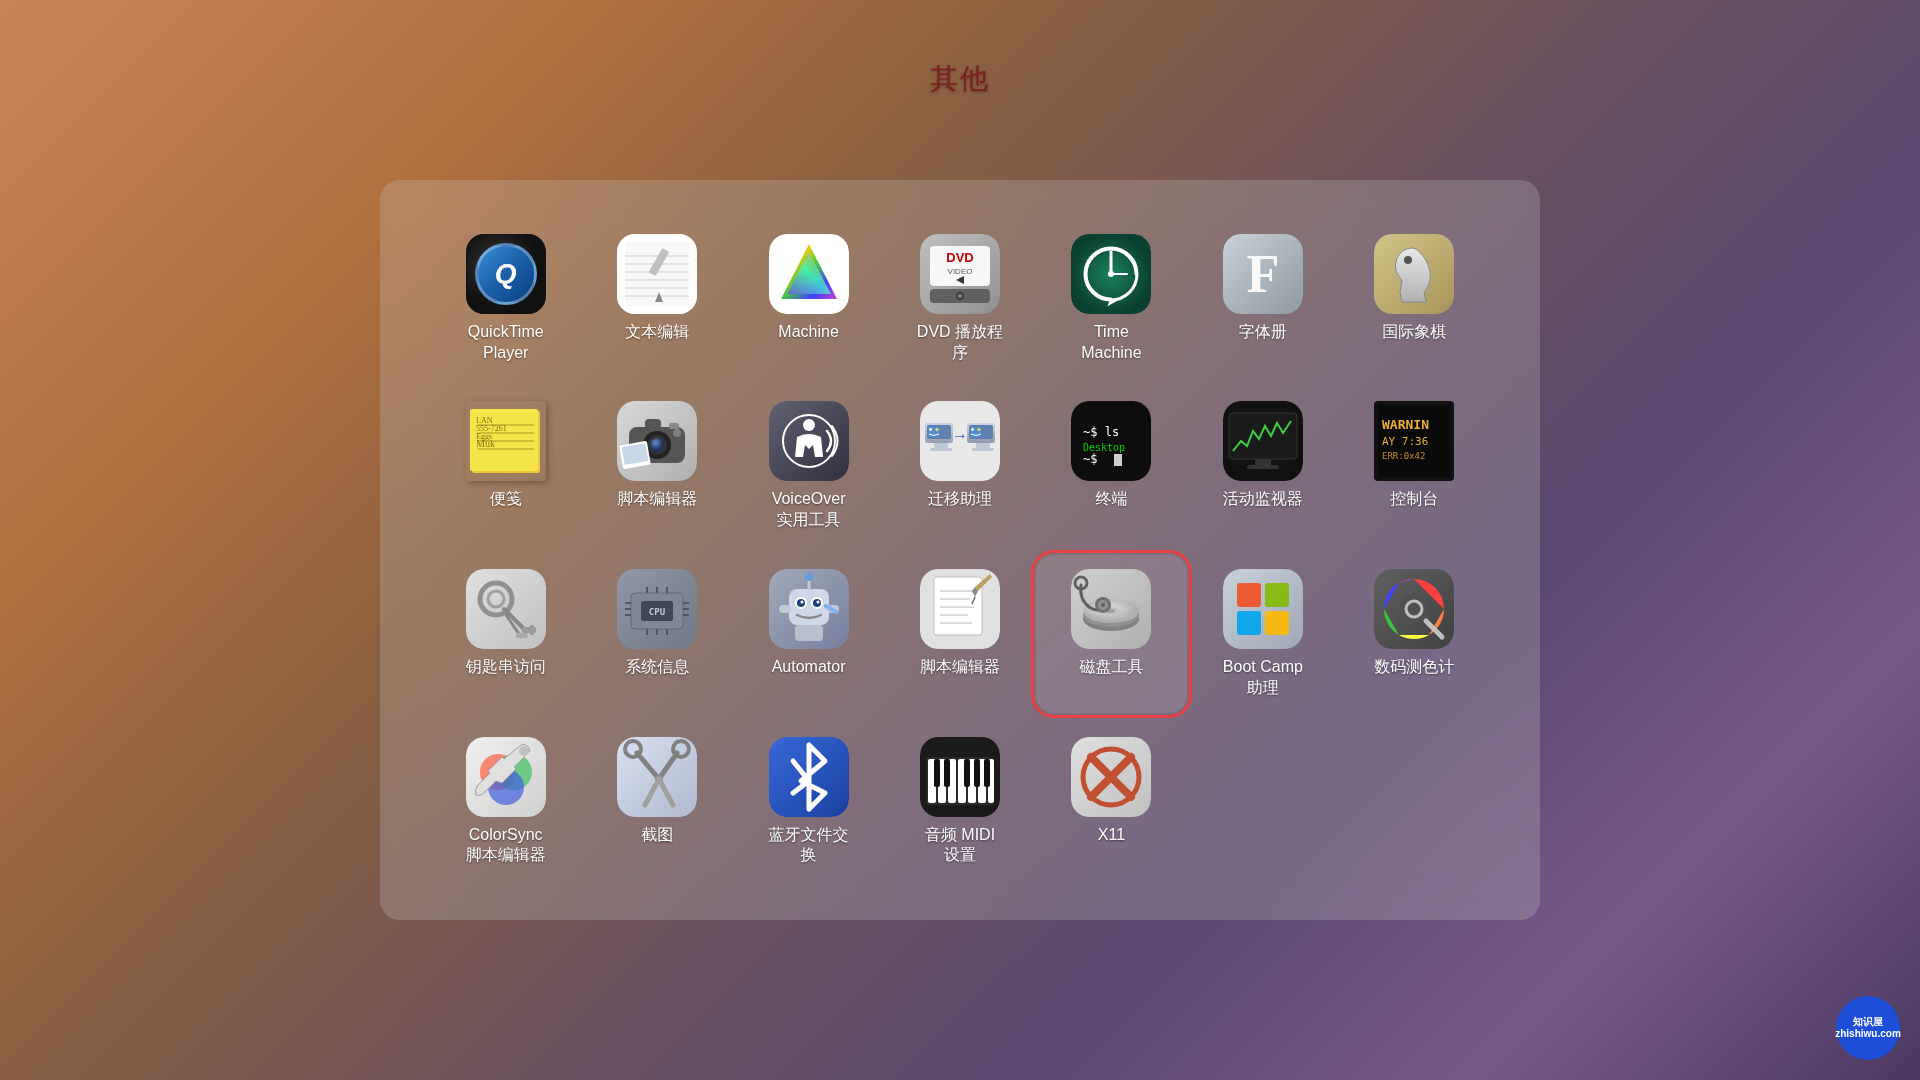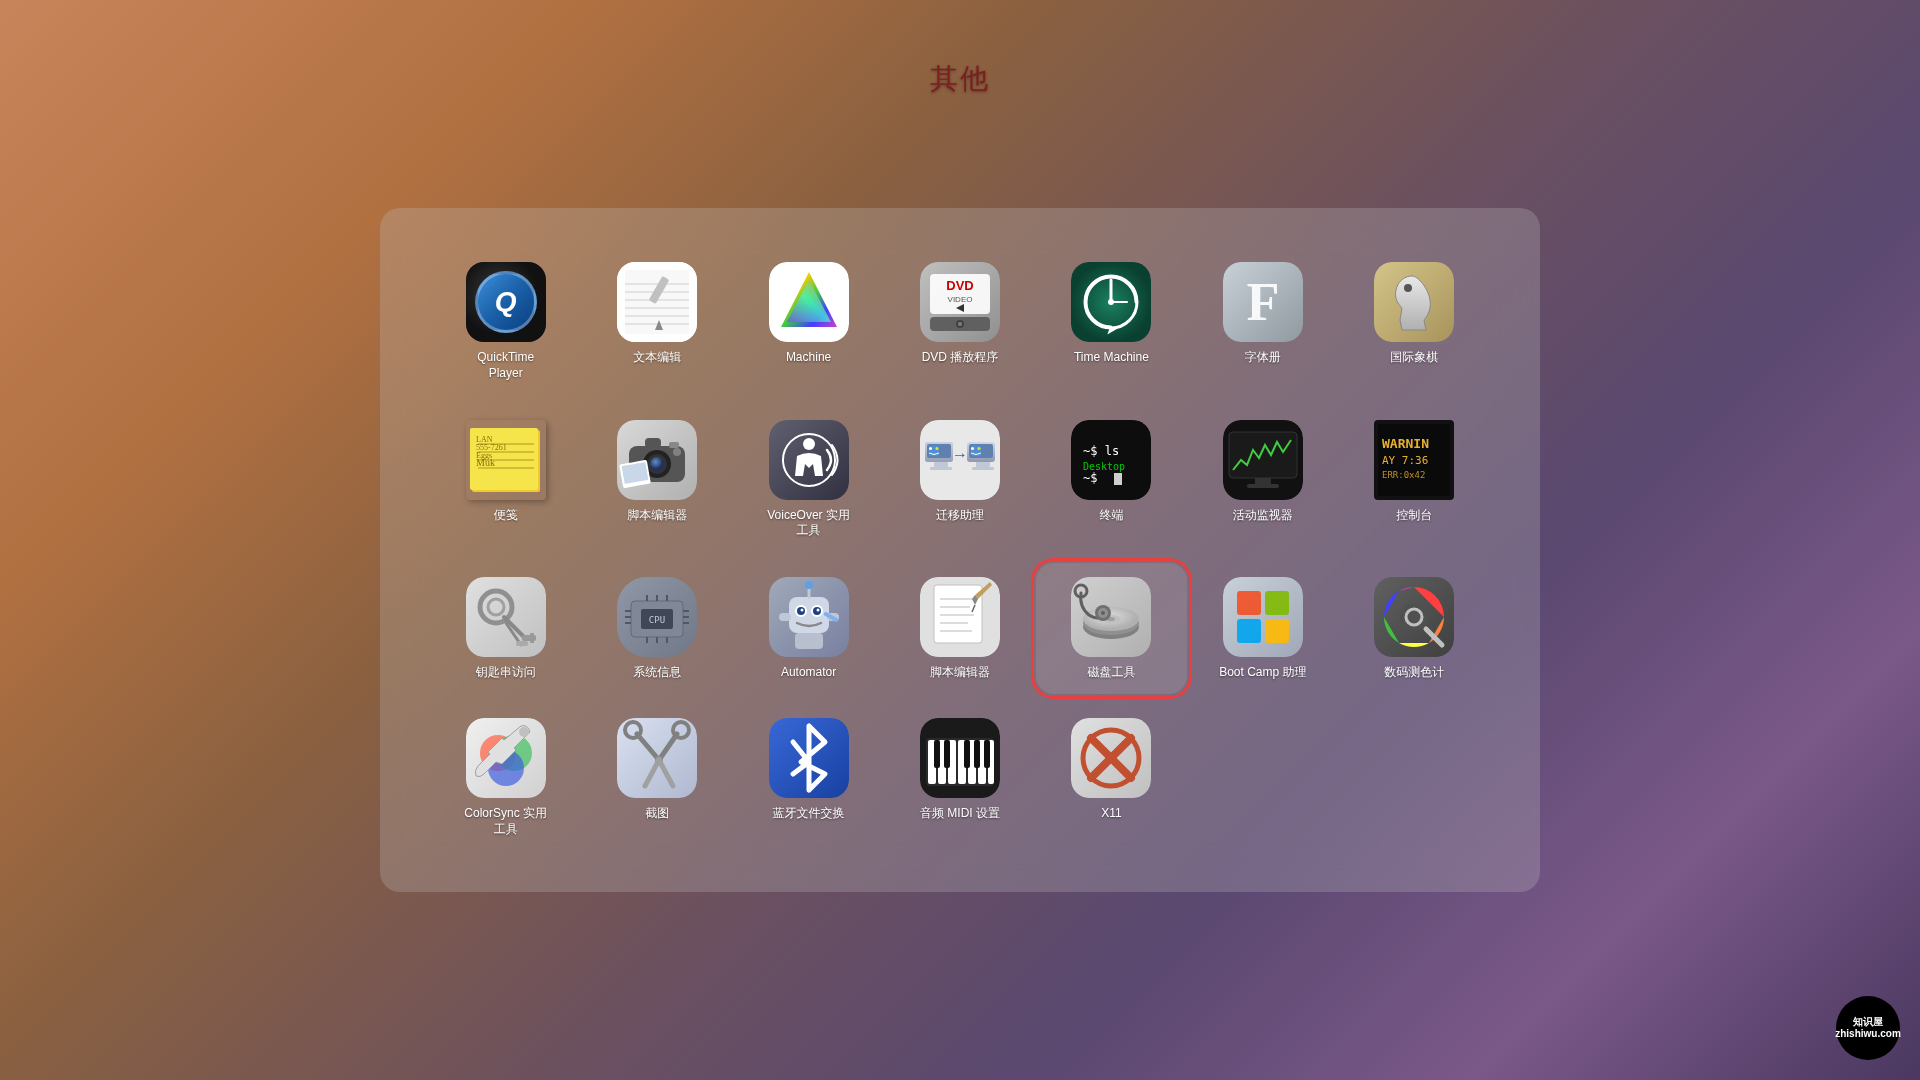--- a/index.html
+++ b/index.html
@@ -68,21 +68,21 @@
       margin-bottom: 8px;
       display: flex;
       align-items: center;
       justify-content: center;
       position: relative;
       overflow: hidden;
     }
 
     .app-label {
       color: white;
-      font-size: 12px;
+      font-size: 16px;
       text-align: center;
       text-shadow: 0 1px 2px rgba(0,0,0,0.5);
       line-height: 1.3;
       max-width: 90px;
       word-break: break-word;
     }
 
     
     .icon-quicktime {
       background: linear-gradient(135deg, #2a2a2a, #1a1a1a);
@@ -103,21 +103,21 @@
       color: white;
       font-size: 28px;
       font-weight: bold;
       font-style: italic;
     }
 
     .watermark {
       position: fixed;
       bottom: 20px;
       right: 20px;
-      background: #000000;
+      background: #1d4ed8;
       color: white;
       border-radius: 50%;
       width: 64px;
       height: 64px;
       display: flex;
       flex-direction: column;
       align-items: center;
       justify-content: center;
       font-size: 10px;
       line-height: 1.2;
@@ -485,21 +485,21 @@
           <rect x="56" y="58" width="14" height="6" rx="2" fill="#999"></rect>
           <rect x="64" y="56" width="4" height="10" rx="1" fill="#999"></rect>
           <line x1="40" y1="46" x2="55" y2="68" stroke="#888" stroke-width="3" stroke-linecap="round"></line>
           <rect x="50" y="64" width="12" height="5" rx="2" fill="#aaa"></rect>
         </svg>
       </div>
       <span class="app-label">钥匙串访问</span>
     </div>
 
     <div class="app-item">
-      <div class="app-icon" style="border-radius:30px;overflow:hidden;">
+      <div class="app-icon" style="border-radius:8px;overflow:hidden;font-weight:bold;">
         <svg width="80" height="80" viewBox="0 0 80 80">
           <rect width="80" height="80" rx="18" fill="url(#siBg)"></rect>
           <defs>
             <linearGradient id="siBg" x1="0" y1="0" x2="1" y2="1">
               <stop offset="0%" stop-color="#9098a8"></stop>
               <stop offset="100%" stop-color="#707888"></stop>
             </linearGradient>
           </defs>
 
           <rect x="14" y="24" width="52" height="36" rx="4" fill="#808898" stroke="#60687a" stroke-width="1"></rect>
@@ -674,21 +674,21 @@
 
           <circle cx="32" cy="35" r="18" fill="#ff6040" opacity="0.7"></circle>
           <circle cx="48" cy="35" r="18" fill="#40c060" opacity="0.7"></circle>
           <circle cx="40" cy="50" r="18" fill="#4060e0" opacity="0.7"></circle>
 
           <path d="M55,8 Q62,6 64,14 L48,30 L50,32 L36,46 L30,44 L18,56 Q14,60 10,58 Q8,52 12,48 L24,36 L22,34 L36,20 L38,22 Z" fill="#e0e0e0" stroke="#a0a0a0" stroke-width="1"></path>
 
           <circle cx="58" cy="14" r="5" fill="#c0c0c0"></circle>
         </svg>
       </div>
-      <span class="app-label">ColorSync 实用工具</span>
+      <span class="app-label">ColorSync 脚本编辑器</span>
     </div>
 
     <div class="app-item">
       <div class="app-icon" style="border-radius:18px;overflow:hidden;">
         <svg width="80" height="80" viewBox="0 0 80 80">
           <rect width="80" height="80" rx="18" fill="url(#grabBg)"></rect>
           <defs>
             <linearGradient id="grabBg" x1="0" y1="0" x2="1" y2="1">
               <stop offset="0%" stop-color="#d8e0f0"></stop>
               <stop offset="100%" stop-color="#b0b8d0"></stop>

